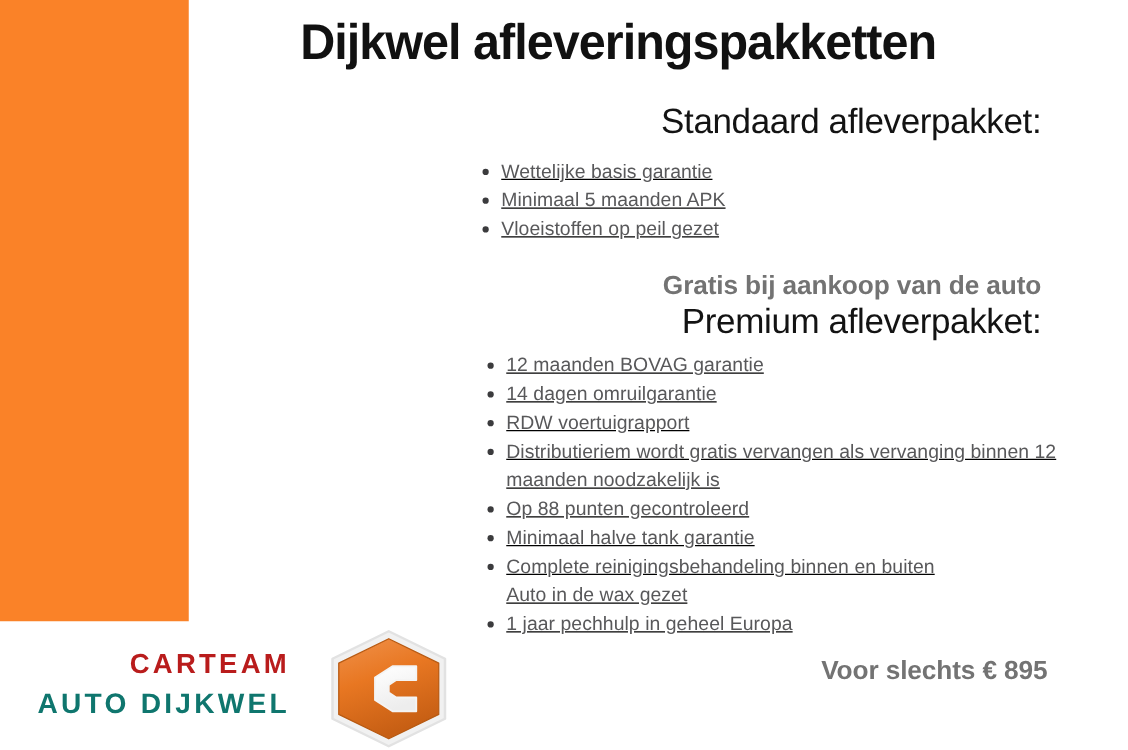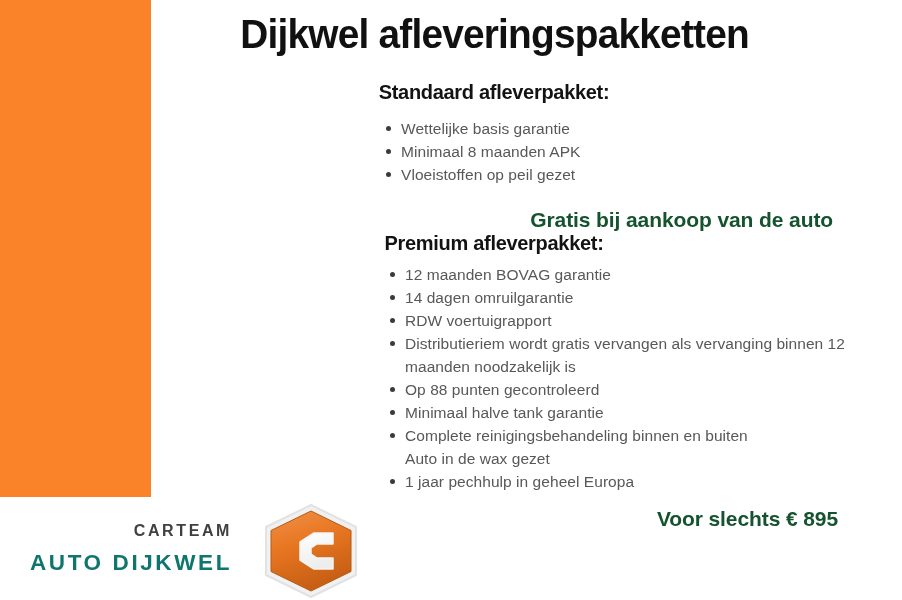--- a/index.html
+++ b/index.html
@@ -45,36 +45,37 @@
     letter-spacing: -0.8px;
     color: #111111;
     line-height: 1.1;
     transform: scaleX(0.97);
     transform-origin: center top;
   }
 
   .section-heading {
     margin: 0;
     padding: 0 69px 0 0;
-    text-align: center;
+    text-align: right;
     font-family: "Liberation Sans", sans-serif;
-    font-size: 20px;
-    font-weight: 700;
+    font-size: 28px;
+    font-weight: 400;
     letter-spacing: -0.3px;
     color: #131313;
   }
 
   .heading-standaard { margin-top: 25px; }
   .heading-premium   { margin-top: 0; }
 
   
   .pkg-list {
     list-style: none;
     margin: 14px;
     padding: 0;
+    text-decoration: underline;
   }
   .pkg-list li {
     position: relative;
     padding-left: 22px;
     font-size: 15.5px;
     line-height: 23px;
     color: #58585a;
     letter-spacing: 0.05px;
   }
   .pkg-list li::before {
@@ -99,21 +100,21 @@
     margin-top: 8px;
     width: 480px;
   }
 
   .price-line {
     text-align: right;
     padding-right: 69px;
     font-family: "Liberation Sans", sans-serif;
     font-size: 21px;
     font-weight: 700;
-    color: #14532d;
+    color: #737373;
     letter-spacing: -0.1px;
   }
   .price-standaard { margin-top: 22px; }
   .price-premium {
     margin-top: 5px;
     padding-right: 64px;
   }
 
   
   .brand {
@@ -124,24 +125,24 @@
     height: 103px;
   }
   .brand-text {
     position: absolute;
     left: 0;
     top: 18px;
     width: 232px;
     text-align: right;
   }
   .brand-line1 {
-    font-size: 16px;
+    font-size: 22px;
     font-weight: 700;
     letter-spacing: 2.6px;
-    color: #404040;
+    color: #b91c1c;
     line-height: 32px;
   }
   .brand-line2 {
     font-size: 22.5px;
     font-weight: 700;
     letter-spacing: 2.6px;
     color: #0f766e;
     line-height: 32px;
   }
   .brand-logo {
@@ -159,21 +160,21 @@
 <div class="orange-block"></div>
 
 <div class="content">
 
   <h1 class="flyer-title">Dijkwel afleveringspakketten</h1>
 
   <h2 class="section-heading heading-standaard">Standaard afleverpakket:</h2>
 
   <ul class="pkg-list list-standaard">
     <li>Wettelijke basis garantie</li>
-    <li>Minimaal 8 maanden APK</li>
+    <li>Minimaal 5 maanden APK</li>
     <li>Vloeistoffen op peil gezet</li>
   </ul>
 
   <div class="price-line price-standaard">Gratis bij aankoop van de auto</div>
 
   <h2 class="section-heading heading-premium">Premium afleverpakket:</h2>
 
   <ul class="pkg-list list-premium">
     <li>12 maanden BOVAG garantie</li>
     <li>14 dagen omruilgarantie</li>

